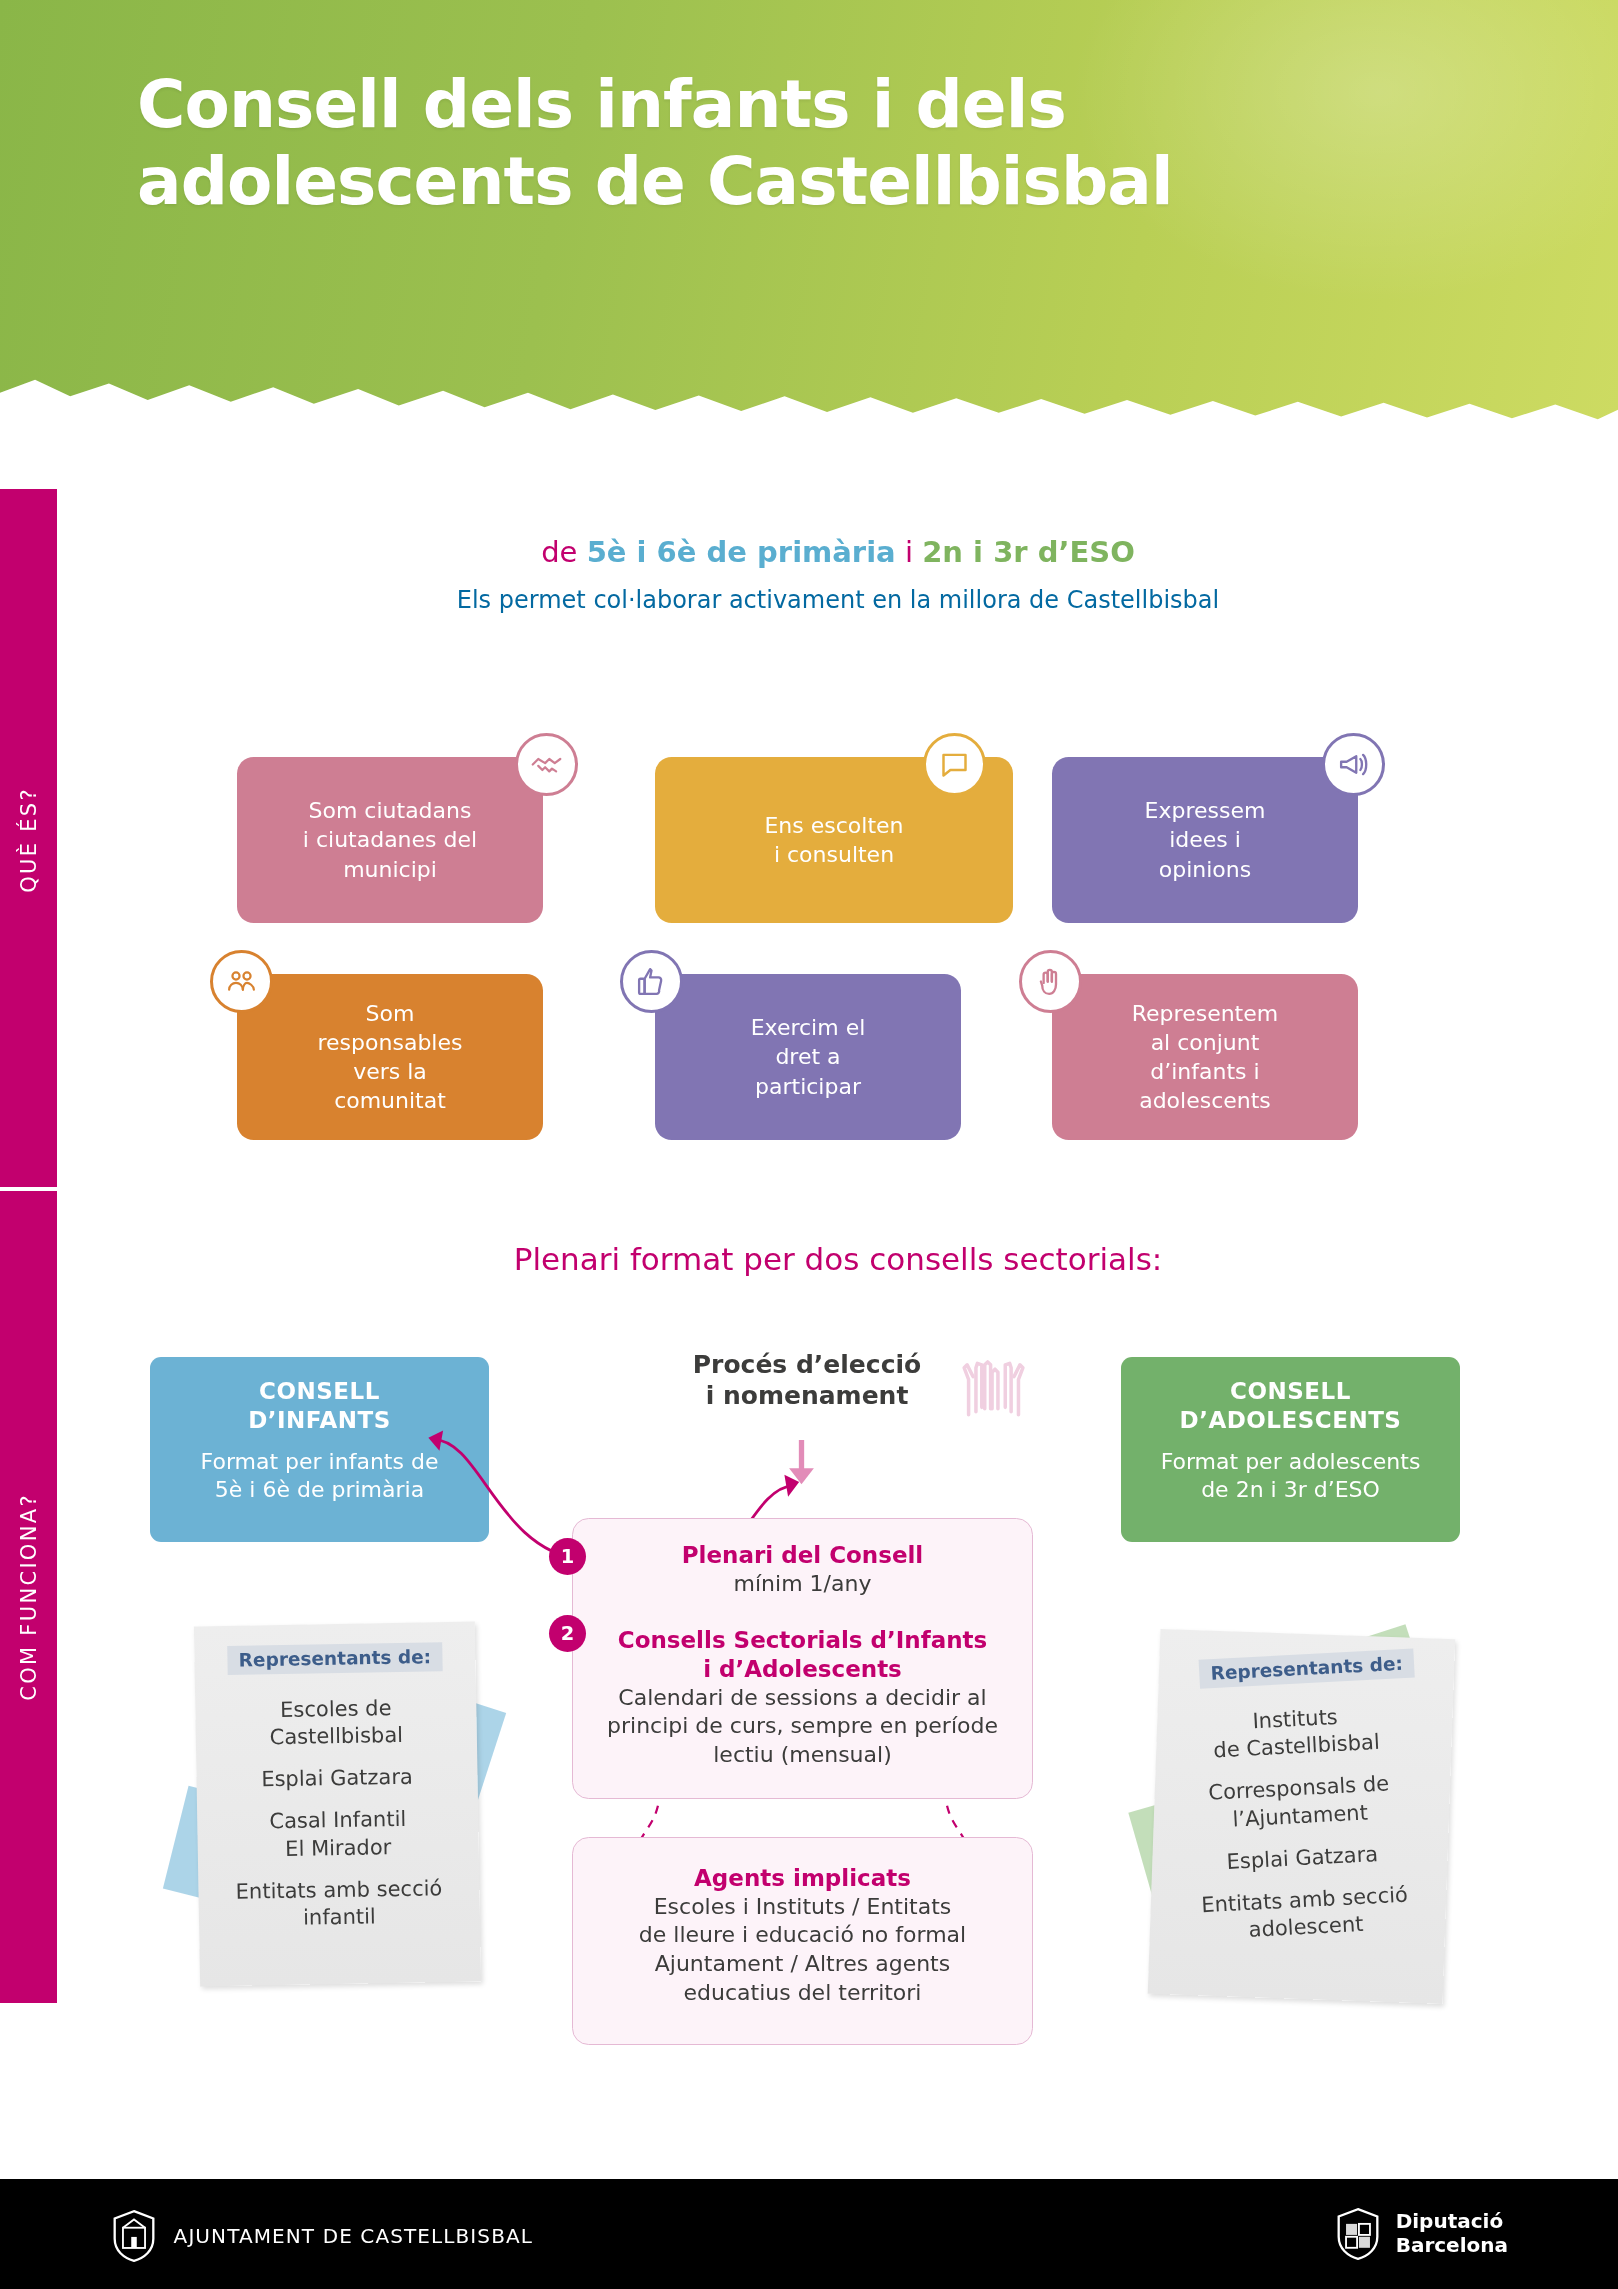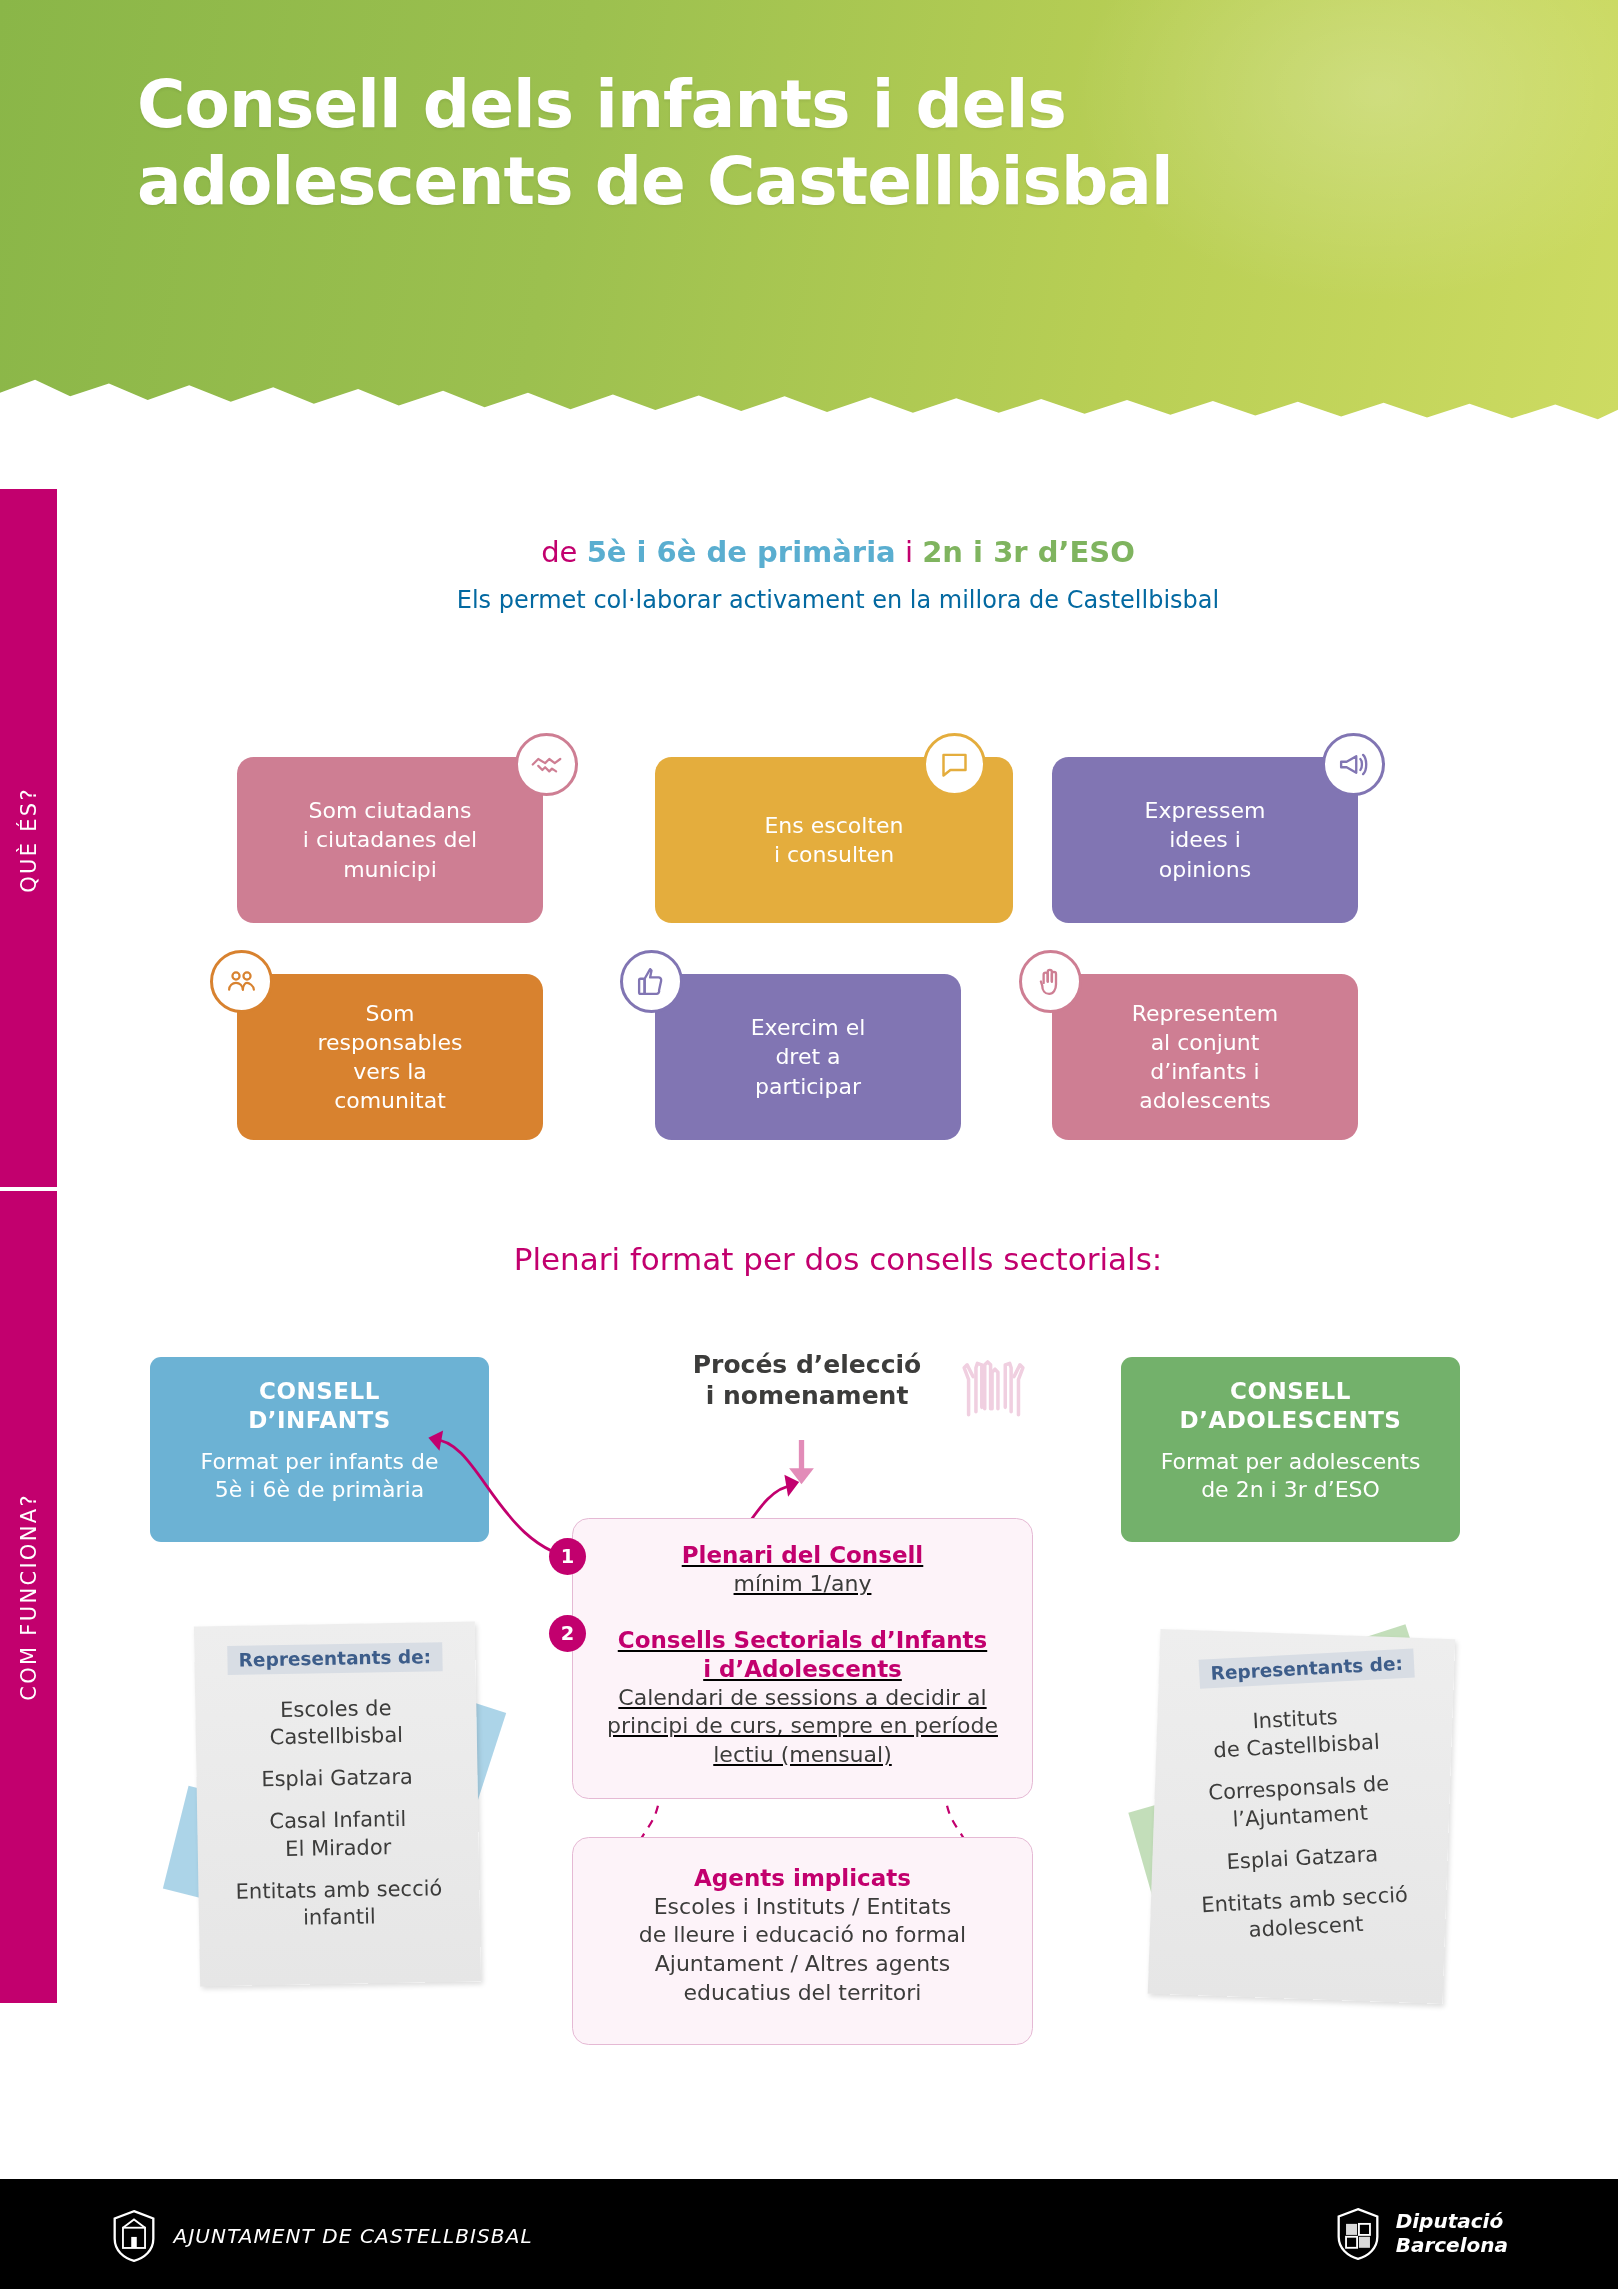--- a/index.html
+++ b/index.html
@@ -126,21 +126,21 @@
     color:#3c3c3b; font-weight:bold; font-size:25px; line-height:1.25;
   }
   .hands{ position:absolute; left:951px; top:1338px; width:88px; height:83px; }
   .arrow-down{ position:absolute; left:783px; top:1440px; width:37px; height:46px; }
 
   
   .flow-box{
     position:absolute; border:1.8px solid #e5b9d4; border-radius:16.6px; background:#fdf3f9;
     text-align:center;
   }
-  #flow-main{ left:572px; top:1518px; width:461px; height:281px;text-decoration:underline; }
+  #flow-main{ left:572px; top:1518px; width:461px; height:281px; }
   #flow-agents{ left:572px; top:1837px; width:461px; height:208px; }
 
   .num-circle{
     position:absolute; width:37px; height:37px; border-radius:50%;
     background:#c2006e; color:#fff; font-size:19.4px; font-weight:bold;
     display:flex; align-items:center; justify-content:center;
   }
   #num1{ left:549px; top:1538px; }
   #num2{ left:549px; top:1615px; }
 
@@ -172,21 +172,20 @@
   .tape{
     position:absolute; width:48px; height:106px; opacity:.85;
   }
   .tape.blue{ background:#9ecde4; }
   .tape.green{ background:#b9d8ae; }
 
   
   .footer{
     position:absolute; left:0; bottom:0; width:1619px; height:111px; background:#000000;
     color:#ffffff;
-    font-style:italic;
   }
   .foot-left{ position:absolute; left:111px; top:30px; display:flex; align-items:center; gap:16.6px;}
   .foot-left .txt{ font-size:20px; letter-spacing:1.1px; }
   .foot-right{ position:absolute; right:111px; top:28px; display:flex; align-items:center; gap:14.8px;}
   .foot-right .txt{ font-size:20px; font-weight:bold; line-height:1.18; }
   .crest{ width:46px; height:54px; }
 
   svg { display:block; }
 </style>
 </head>

